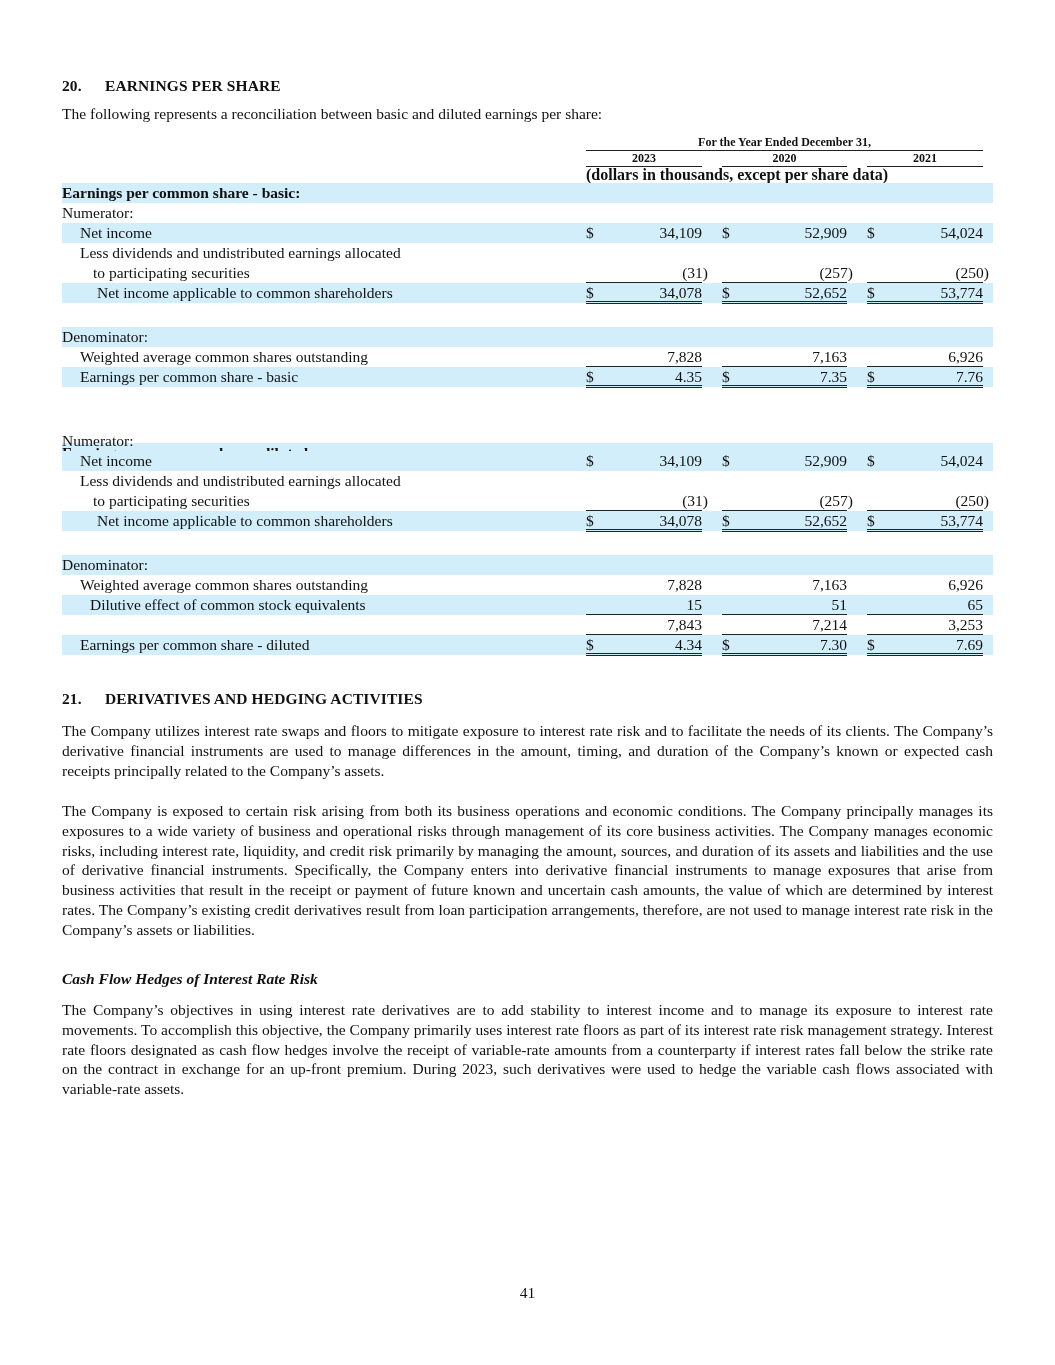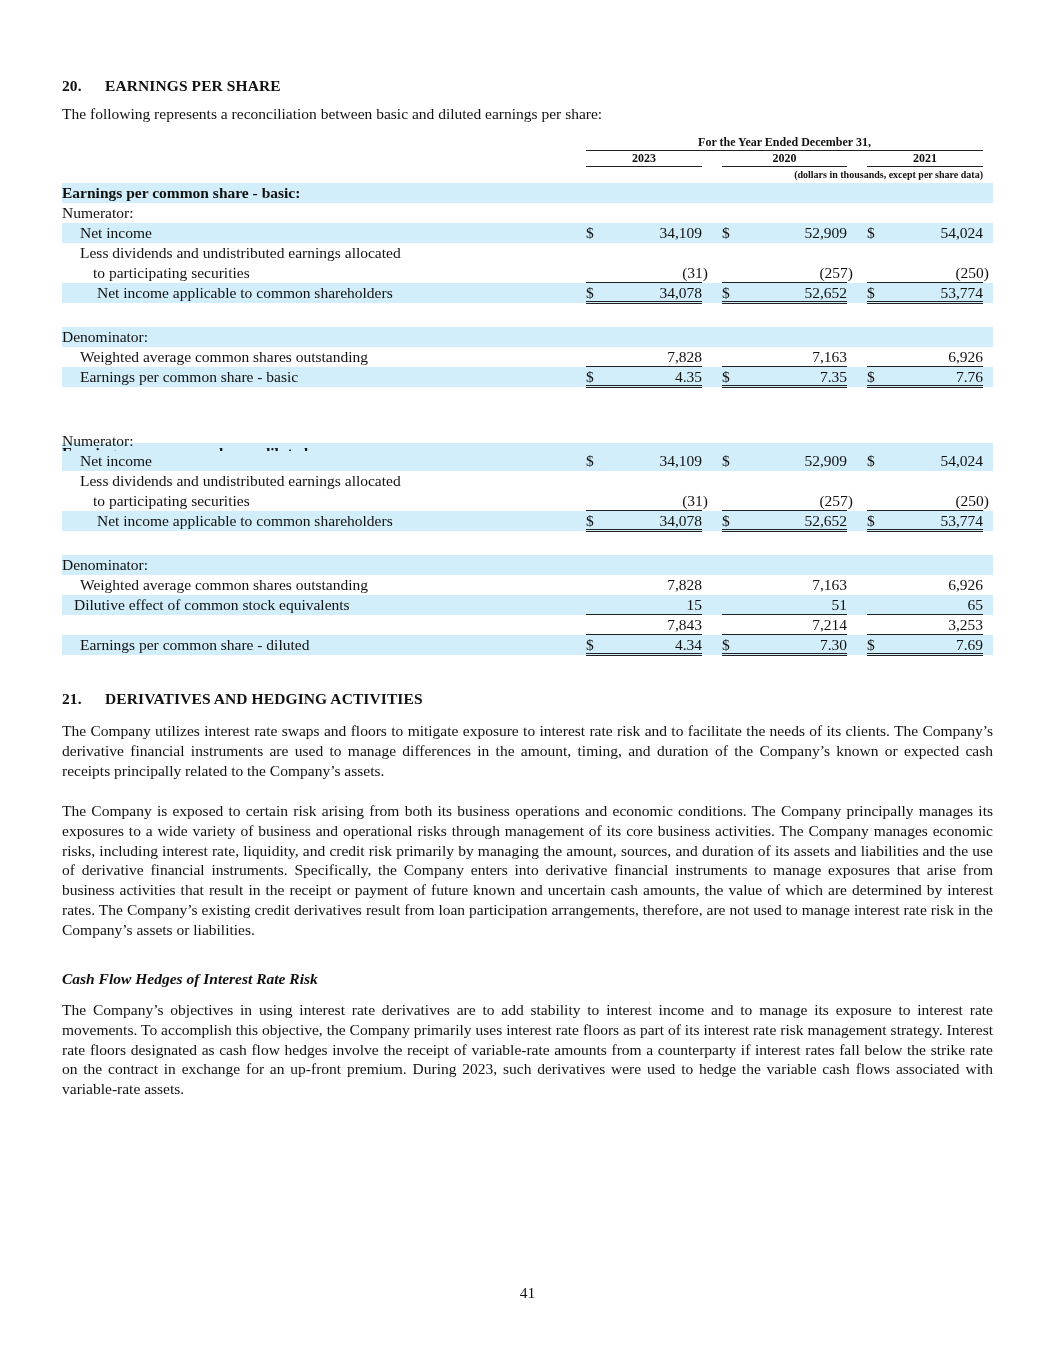--- a/index.html
+++ b/index.html
@@ -8,21 +8,21 @@
   .h1 { position: absolute; left: 0; font-weight: bold; font-size: 15.5px; letter-spacing: 0.1px; }
   .h1 .num { display: inline-block; width: 43px; }
   .para { position: absolute; left: 0; width: 931px; font-size: 15.5px; line-height: 19.8px; text-align: justify; }
   .sub { position: absolute; left: 0; font-weight: bold; font-style: italic; font-size: 15.5px; }
   .pagenum { position: absolute; top: 1284px; left: 0; width: 931px; text-align: center; font-size: 15.5px; }
 
   
   .tbl { position: absolute; left: 0; top: 134px; width: 931px; font-size: 15.5px; }
   .hdr-period { position: absolute; left: 524px; width: 397px; top: 0; height: 16px; text-align: center; font-weight: bold; font-size: 12px; border-bottom: 1px solid #222; line-height: 16px; }
   .hdr-year { position: absolute; top: 17px; height: 15px; text-align: center; font-weight: bold; font-size: 12px; border-bottom: 1px solid #222; line-height: 15px; }
-  .hdr-units { position: absolute; left: 524px; width: 397px; top: 33px; text-align: right; font-weight: bold; font-size: 10px; line-height: 15px; }
+  .hdr-units { position: absolute; left: 524px; width: 397px; top: 33px; text-align: left; font-weight: bold; font-size: 16px; line-height: 15px; }
   .row { position: absolute; left: 0; width: 931px; height: 20px; line-height: 20px; }
   .row.band { background: #d2eefa; }
   .lbl { position: absolute; top: 0; white-space: nowrap; }
   .lbl.bold { font-weight: bold; }
   .cell { position: absolute; top: 0; height: 19px; }
   .cell .dollar { position: absolute; left: 0; top: 0; }
   .cell .val { position: absolute; right: 0; top: 0; text-align: right; white-space: nowrap; }
   .cell.ul { border-bottom: 1px solid #222; }
   .cell.dul { border-bottom: 3px double #222; height: 18px; }
 </style>
@@ -193,21 +193,21 @@
             <span class="val">7,828</span>
           </div>
           <div class="cell" style="left: 660px; width: 125px;">
             <span class="val">7,163</span>
           </div>
           <div class="cell" style="left: 805px; width: 116px;">
             <span class="val">6,926</span>
           </div>
         </div>
         <div class="row band" style="top: 461px;">
-          <span class="lbl" style="left: 12px;">Dilutive effect of common stock equivalents</span>
+          <span class="lbl" style="left: 28px;">Dilutive effect of common stock equivalents</span>
           <div class="cell ul" style="left: 524px; width: 116px;">
             <span class="val">15</span>
           </div>
           <div class="cell ul" style="left: 660px; width: 125px;">
             <span class="val">51</span>
           </div>
           <div class="cell ul" style="left: 805px; width: 116px;">
             <span class="val">65</span>
           </div>
         </div>

